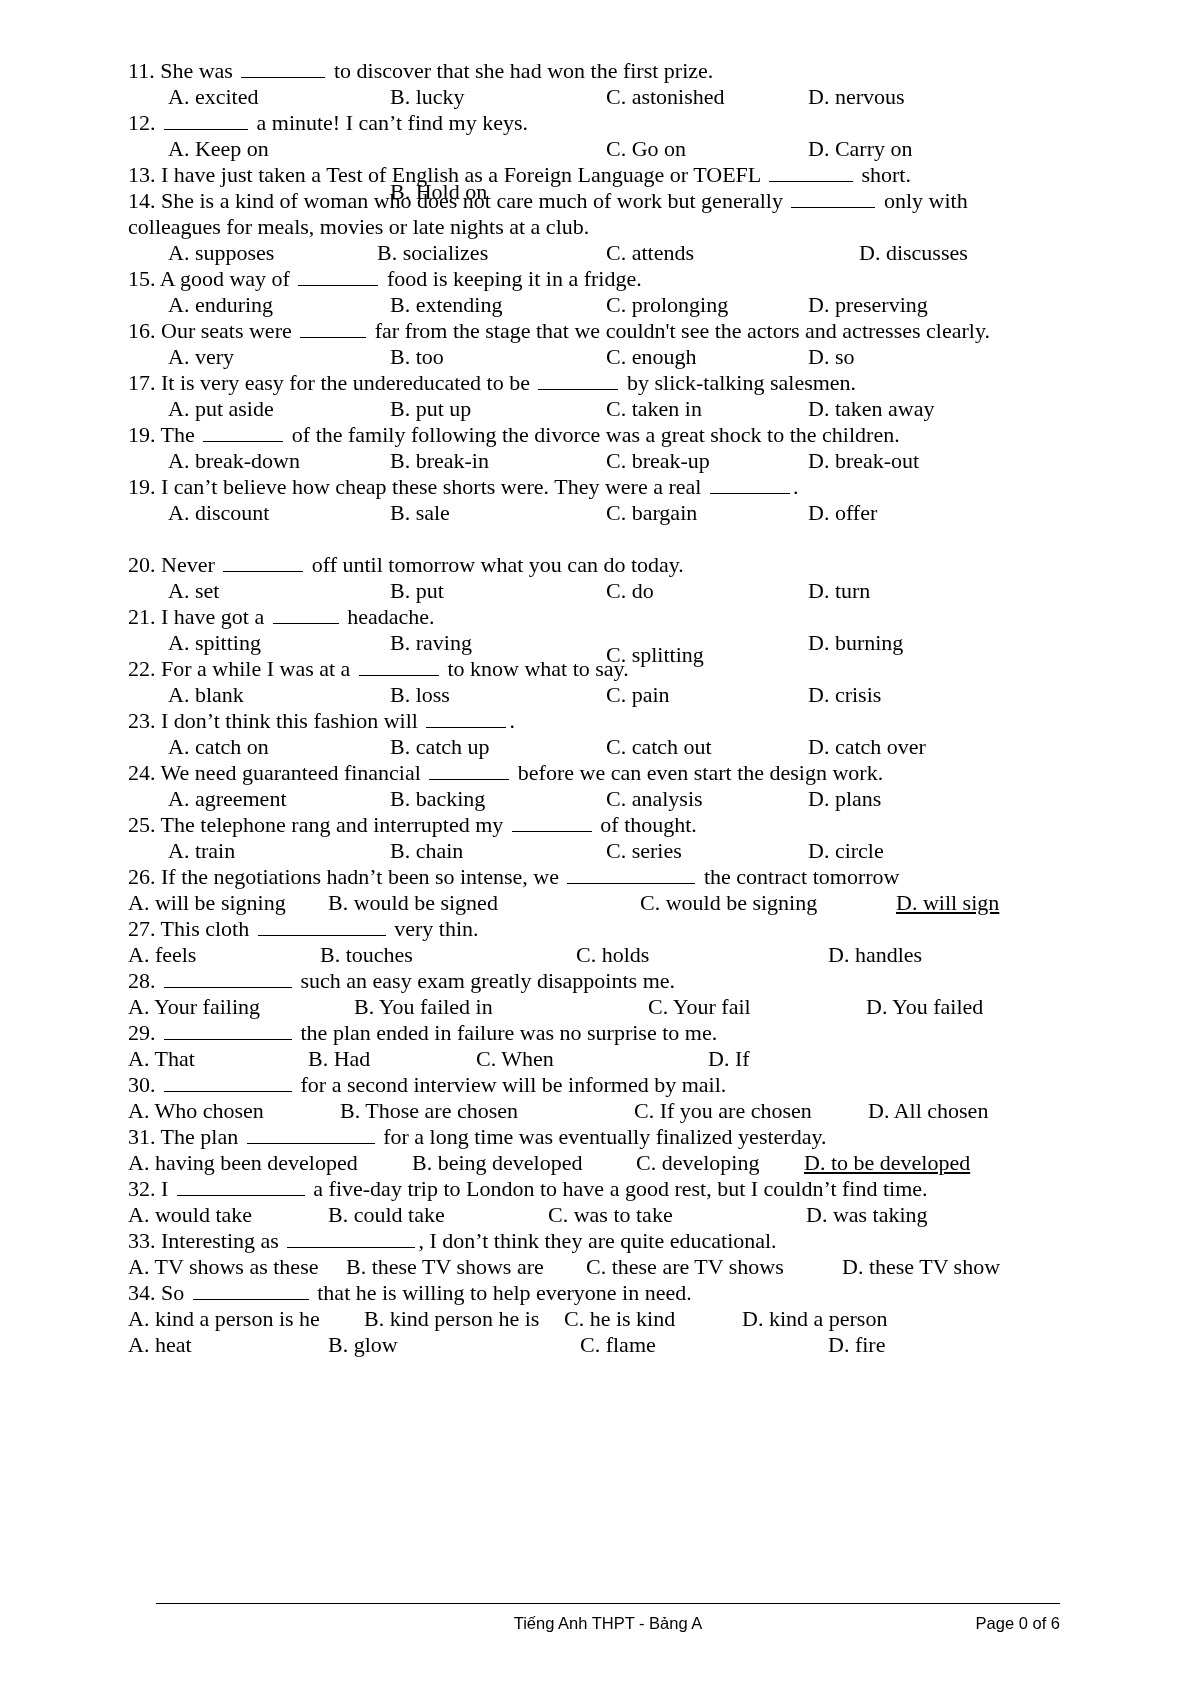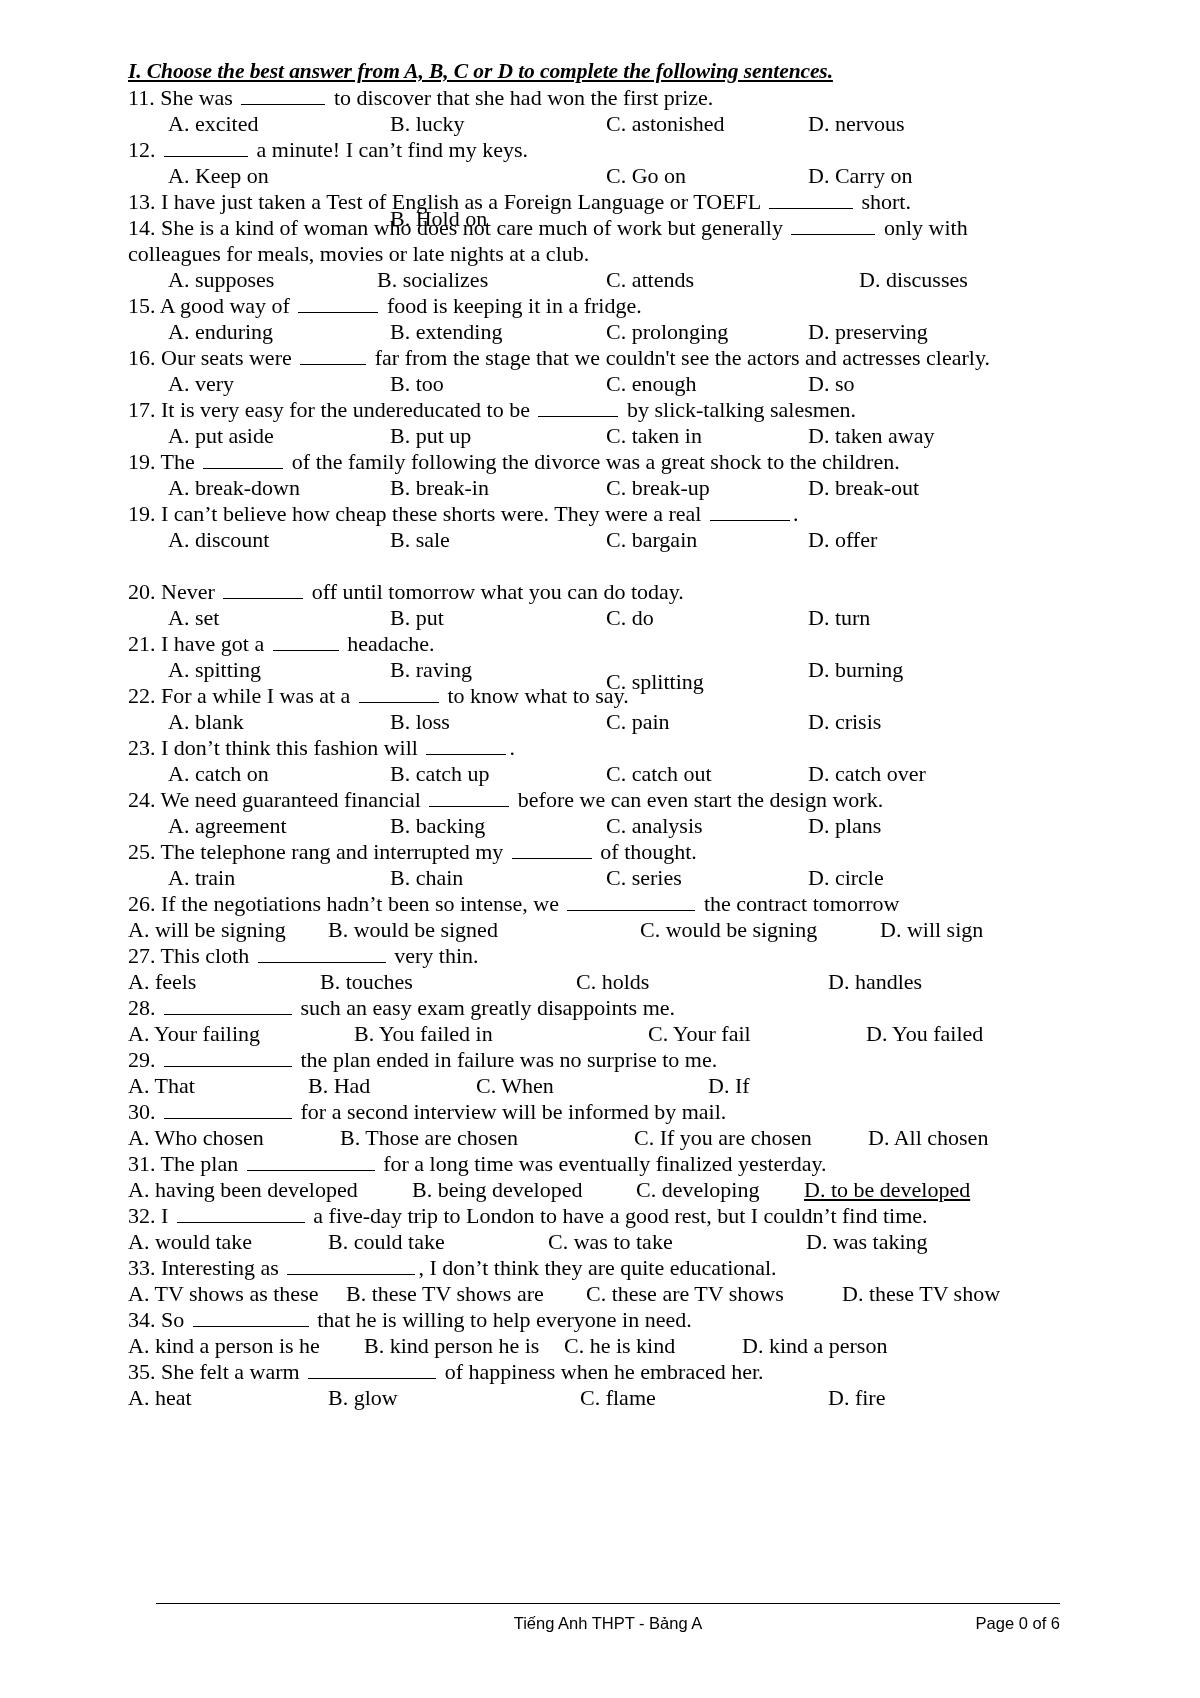--- a/index.html
+++ b/index.html
@@ -101,21 +101,20 @@
     top: 0;
     white-space: nowrap;
   }
 </style>
 </head>
 <body>
 
 <div class="page">
 
   <div class="content">
-    <div class="section-heading">I. Choose the best answer from A, B, C or D to complete the following sentences.</div>
 
     <div id="questions">
         <div class="q-stem"><span>11. She was </span><span class="blank" style="width: 84px;"></span><span> to discover that she had won the first prize.</span></div>
         <div class="opts">
           <span class="opt" style="left: 40px;">A. excited</span>
           <span class="opt" style="left: 262px; text-align: center;">B. lucky</span>
           <span class="opt" style="left: 478px;">C. astonished</span>
           <span class="opt" style="left: 680px;">D. nervous</span>
         </div>
         <div class="q-stem"><span>12. </span><span class="blank" style="width: 84px;"></span><span> a minute! I can’t find my keys.</span></div>
@@ -209,21 +208,21 @@
           <span class="opt" style="left: 40px;">A. train</span>
           <span class="opt" style="left: 262px;">B. chain</span>
           <span class="opt" style="left: 478px;">C. series</span>
           <span class="opt" style="left: 680px;">D. circle</span>
         </div>
         <div class="q-stem"><span>26. If the negotiations hadn’t been so intense, we </span><span class="blank" style="width: 128px;"></span><span> the contract tomorrow</span></div>
         <div class="opts">
           <span class="opt" style="left: 0px;">A. will be signing</span>
           <span class="opt" style="left: 200px;">B. would be signed</span>
           <span class="opt" style="left: 512px;">C. would be signing</span>
-          <span class="opt" style="left: 752px;">D. will sign</span>
+          <span class="opt" style="left: 768px; text-decoration: underline;">D. will sign</span>
         </div>
         <div class="q-stem"><span>27. This cloth </span><span class="blank" style="width: 128px;"></span><span> very thin.</span></div>
         <div class="opts">
           <span class="opt" style="left: 0px;">A. feels</span>
           <span class="opt" style="left: 192px;">B. touches</span>
           <span class="opt" style="left: 448px;">C. holds</span>
           <span class="opt" style="left: 700px;">D. handles</span>
         </div>
         <div class="q-stem"><span>28. </span><span class="blank" style="width: 128px;"></span><span> such an easy exam greatly disappoints me.</span></div>
         <div class="opts">
@@ -267,21 +266,20 @@
           <span class="opt" style="left: 458px;">C. these are TV shows</span>
           <span class="opt" style="left: 714px;">D. these TV show</span>
         </div>
         <div class="q-stem"><span>34. So </span><span class="blank" style="width: 116px;"></span><span> that he is willing to help everyone in need.</span></div>
         <div class="opts">
           <span class="opt" style="left: 0px;">A. kind a person is he</span>
           <span class="opt" style="left: 236px;">B. kind person he is</span>
           <span class="opt" style="left: 436px;">C. he is kind</span>
           <span class="opt" style="left: 614px;">D. kind a person</span>
         </div>
-        <div class="q-stem"><span>35. She felt a warm </span><span class="blank" style="width: 128px;"></span><span> of happiness when he embraced her.</span></div>
         <div class="opts">
           <span class="opt" style="left: 0px;">A. heat</span>
           <span class="opt" style="left: 200px;">B. glow</span>
           <span class="opt" style="left: 452px;">C. flame</span>
           <span class="opt" style="left: 700px;">D. fire</span>
         </div>
       </div>
   </div>
 
   <div class="footer">

